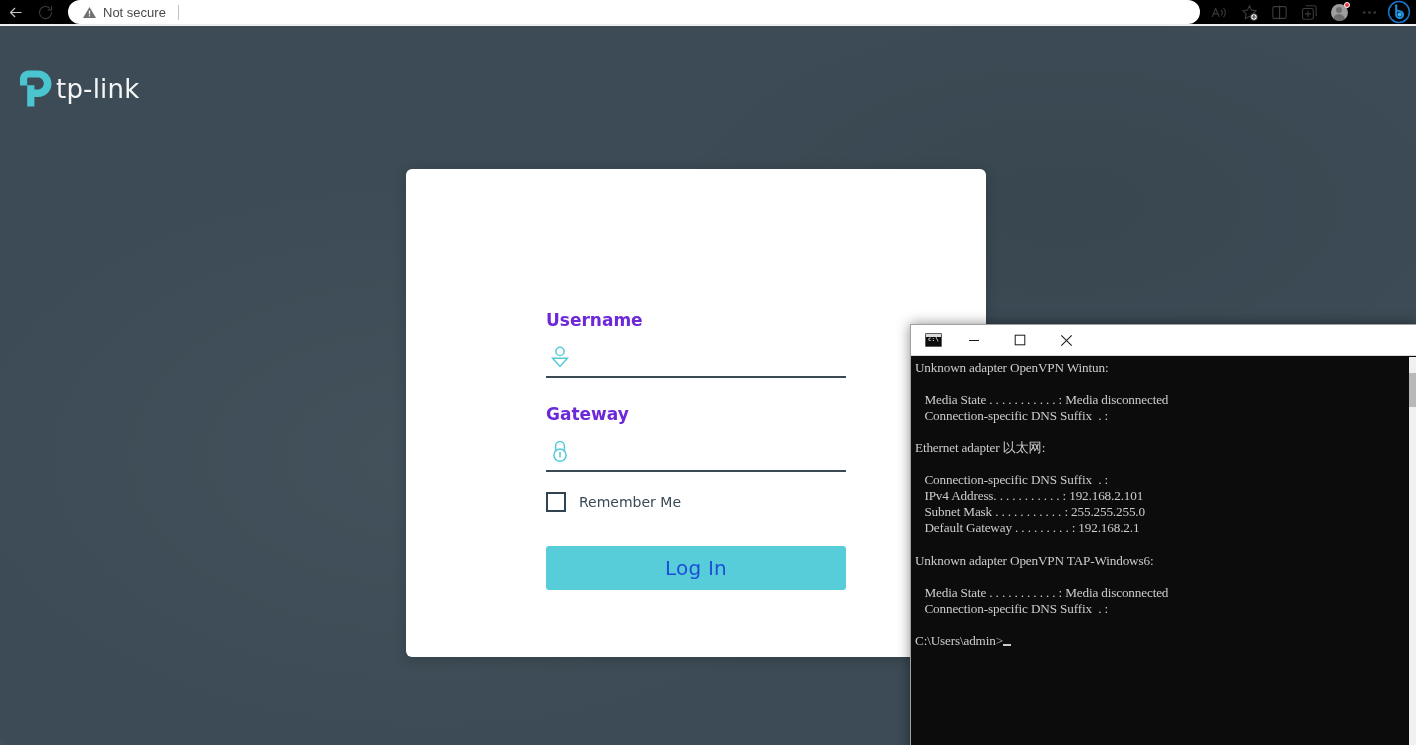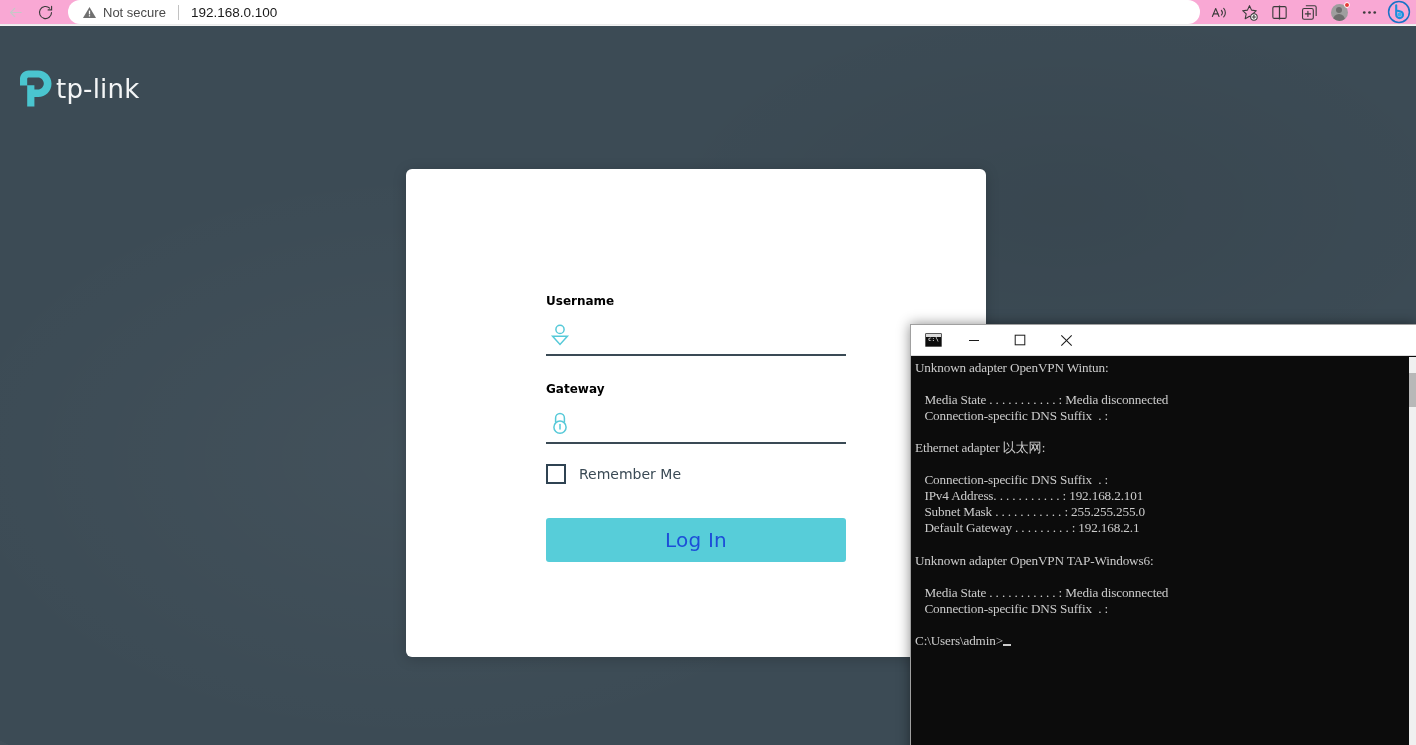--- a/index.html
+++ b/index.html
@@ -7,21 +7,21 @@
     width: 1416px; height: 745px;
     overflow: hidden;
     font-family: "Liberation Sans", sans-serif;
     background: #ffffff;
   }
 
   
   .browser-toolbar {
     position: absolute; top: 0; left: 0;
     width: 1416px; height: 24px;
-    background: #f9a8d4;
+    background: #000000;
     display: flex; align-items: center;
   }
   .tb-btn {
     width: 30px; height: 24px;
     display: flex; align-items: center; justify-content: center;
     color: #3b3b3b; flex: 0 0 auto;
   }
   .tb-btn.disabled { color: #c7c7c7; }
   .tb-btn svg { display: block; }
   .omnibox {
@@ -125,23 +125,24 @@
     left: 406px; top: 143px;
     width: 580px; height: 488px;
     background: #ffffff;
     border-radius: 6px;
     box-shadow: 0 2px 14px rgba(0,0,0,0.18);
   }
   .form-area {
     position: absolute; left: 140px; top: 125px; width: 300px;
   }
   .field-label {
-    font-size: 12px; font-weight: bold; color: #000000;
+    font-size: 17px; font-weight: bold; color: #6d28d9;
     margin-bottom: 8px;
     font-family: "DejaVu Sans", sans-serif;
+    margin-top: 16px;
   }
   .field-row {
     position: relative;
     height: 40px;
     border-bottom: 2px solid #3a4a55;
     display: flex; align-items: center;
     margin-bottom: 26px;
   }
   .field-icon {
     width: 26px; height: 28px;
@@ -280,21 +281,20 @@
   <div class="omnibox">
     <div class="sec-warn">
       <svg width="15" height="15" viewBox="0 0 24 24" fill="#707070">
         <path d="M12 3.2 1.6 20.6h20.8L12 3.2z"></path>
         <rect x="11" y="9" width="2" height="6" fill="#ffffff"></rect>
         <rect x="11" y="16.3" width="2" height="2" fill="#ffffff"></rect>
       </svg>
       <span class="sec-warn-text">Not secure</span>
     </div>
     <div class="omni-sep"></div>
-    <div class="omni-url">192.168.0.100</div>
   </div>
 
   <div class="tb-right">
     <div class="tb-btn">
       <svg width="19" height="19" viewBox="0 0 24 24" fill="none" stroke="currentColor" stroke-width="1.4" stroke-linecap="round" stroke-linejoin="round">
         <path d="M3 17 L7.2 7 L11.4 17"></path>
         <line x1="4.4" y1="13.8" x2="10" y2="13.8"></line>
         <path d="M14.4 9.2a4.6 4.6 0 0 1 0 6"></path>
         <path d="M17.3 6.8a8 8 0 0 1 0 10.8"></path>
       </svg>

